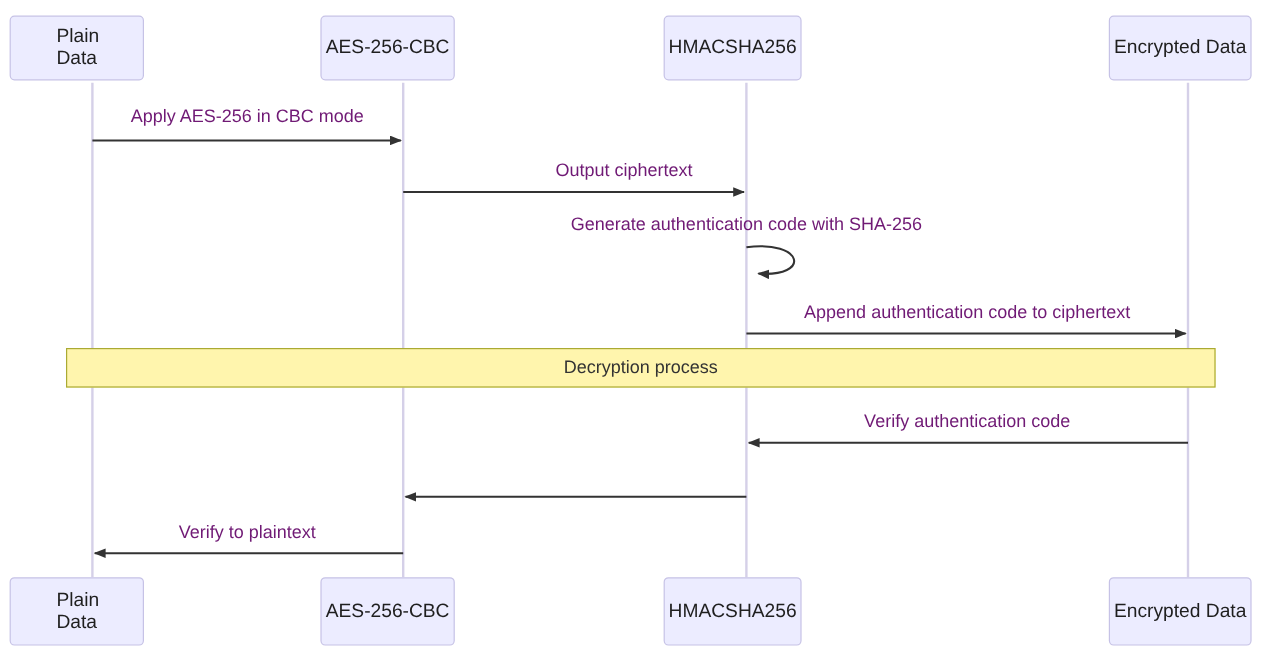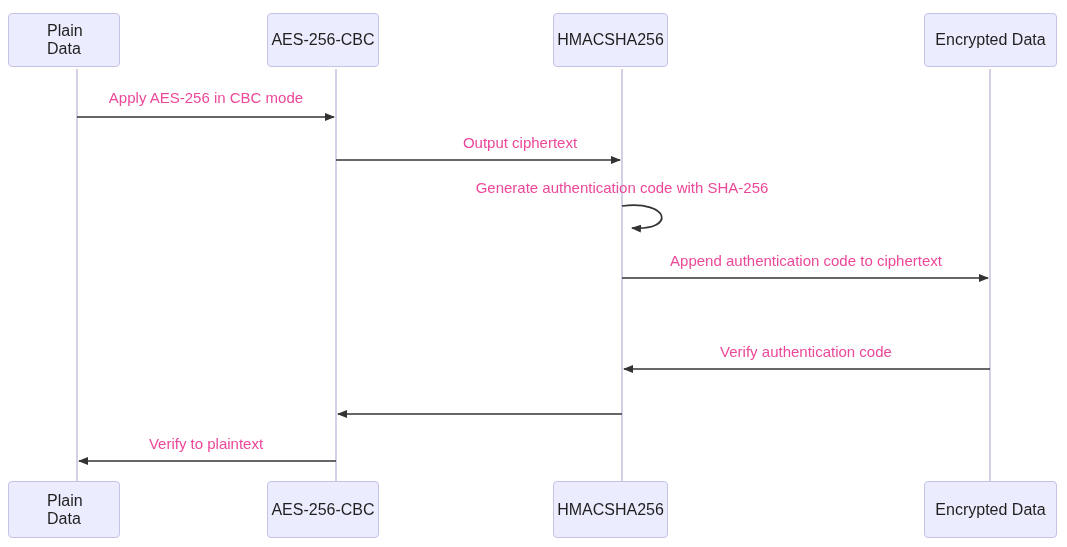--- a/index.html
+++ b/index.html
@@ -28,27 +28,27 @@
     font-size: 16px;
     color: #1f1f1f;
     z-index: 4;
     box-sizing: border-box;
   }
   .actor-top    { top: 13px; }
   .actor-bottom { top: 481px; height: 57px; }
   .a-plain { left: 8px;   width: 112px; padding-left: 38px; }
   .a-aes   { left: 267px; width: 112px; }
   .a-hmac  { left: 553px; width: 115px; }
-  .a-enc   { left: 924px; width: 133px; }
+  .a-enc   { left: 924px; width: 119px; }
   .msg-label {
     position: absolute;
     transform: translateX(-50%);
     white-space: nowrap;
     font-size: 15px;
-    color: #ec4899;
+    color: #701a75;
     z-index: 2;
   }
   .m1 { left: 206px; top: 89px;  }
   .m2 { left: 479px; top: 134px; margin-left: 41px; }
   .m3 { left: 622px; top: 179px; }
   .m4 { left: 806px; top: 252px; }
   .m5 { left: 806px; top: 343px; }
   .m6 { left: 479px; top: 388px; }
   .m7 { left: 206px; top: 435px; }
   #note-band {
@@ -99,19 +99,20 @@
   <div class="actor-box actor-top a-hmac">HMACSHA256</div>
   <div class="actor-box actor-top a-enc">Encrypted Data</div>
 
   <div class="msg-label m1">Apply AES-256 in CBC mode</div>
   <div class="msg-label m2">Output ciphertext</div>
   <div class="msg-label m3">Generate authentication code with SHA-256</div>
   <div class="msg-label m5">Verify authentication code</div>
   <div class="msg-label m4">Append authentication code to ciphertext</div>
   <div class="msg-label m7">Verify to plaintext</div>
 
+  <div id="note-band">Decryption process</div>
 
   <div class="actor-box actor-bottom a-plain">Plain Data</div>
   <div class="actor-box actor-bottom a-aes">AES-256-CBC</div>
   <div class="actor-box actor-bottom a-hmac">HMACSHA256</div>
   <div class="actor-box actor-bottom a-enc">Encrypted Data</div>
 
 </div>
 
 </body></html>

